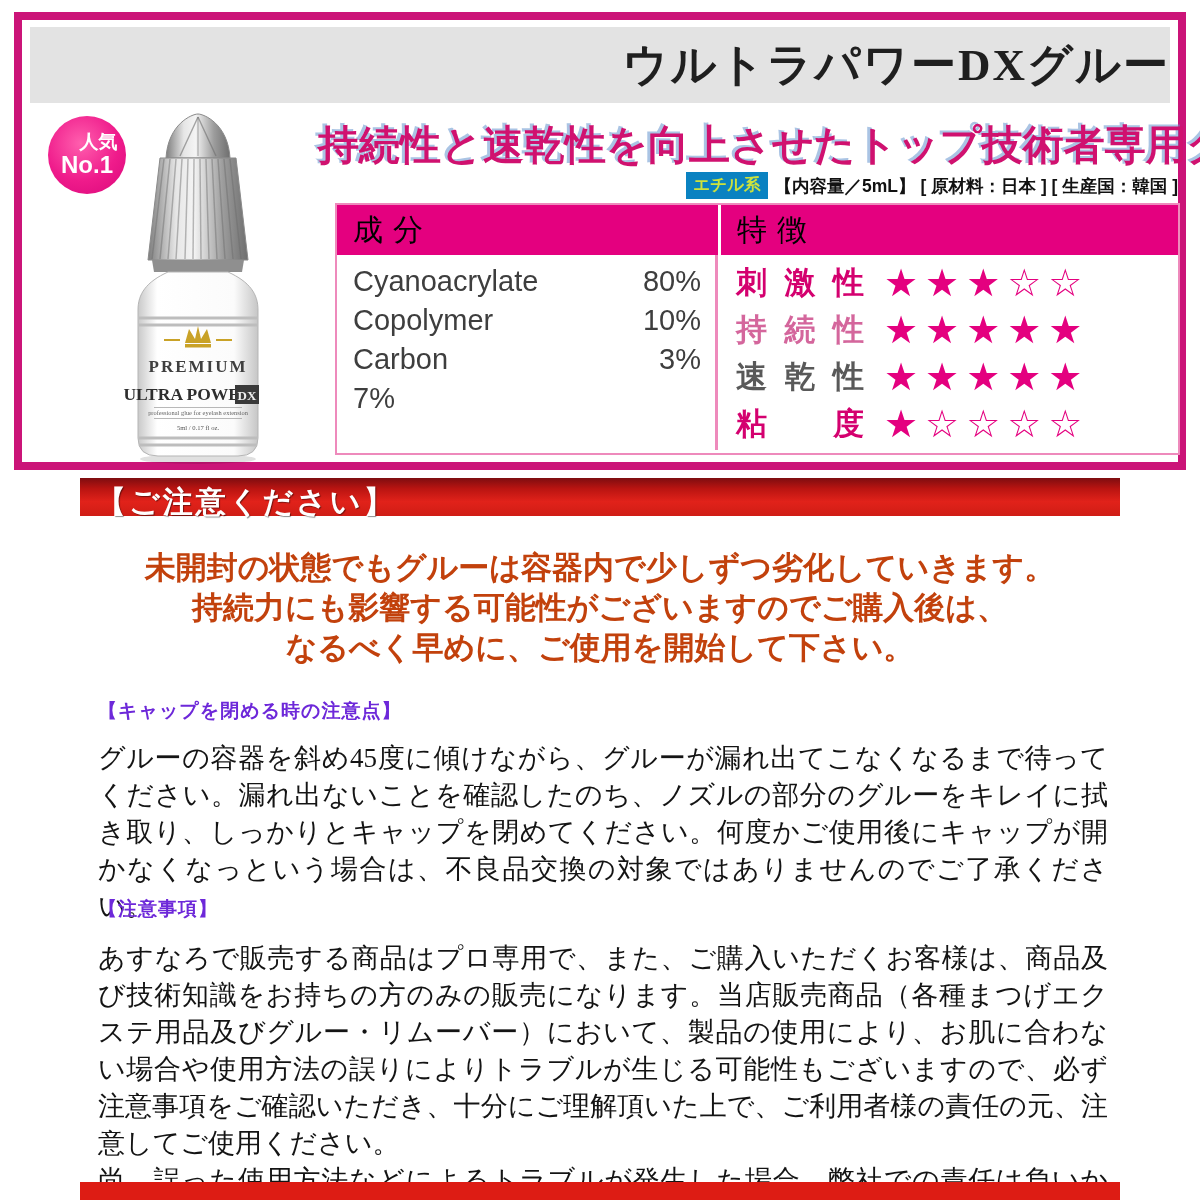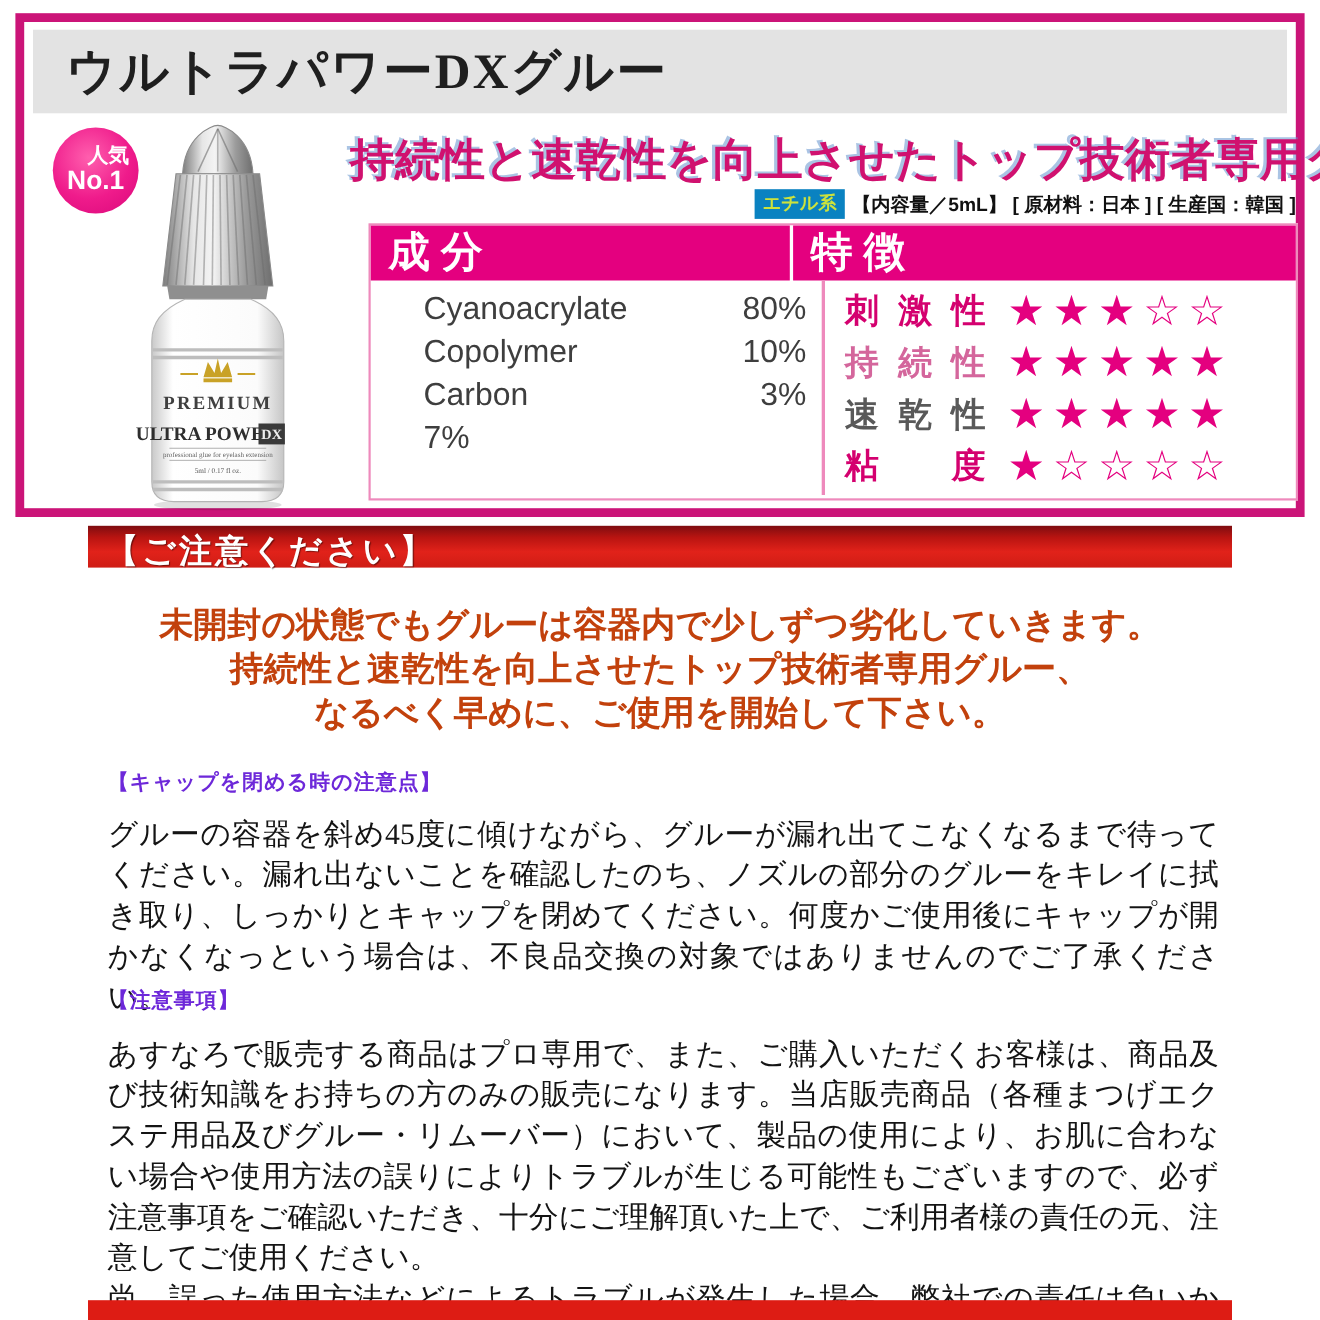--- a/index.html
+++ b/index.html
@@ -8,21 +8,21 @@
     font-family:"Liberation Sans",sans-serif;overflow:hidden;
   }
 
   
   .frame{
     position:absolute;left:14px;top:12px;width:1156px;height:442px;
     border:8px solid #cb1478;background:#fff;
   }
   .title-bar{
     position:absolute;left:8px;top:7px;right:8px;height:76px;
-    background:#e3e3e3;display:flex;align-items:center;
+    background:#e3e3e3;display:flex;align-items:center;justify-content:flex-end;
   }
   .title-bar h1{
     margin:0;padding-left:30px;font-size:45px;font-weight:bold;color:#1f1f1f;
     font-family:"Liberation Serif","DejaVu Serif",serif;letter-spacing:2px;
   }
   .pop-badge{
     position:absolute;left:26px;top:96px;width:78px;height:78px;border-radius:50%;
     background:radial-gradient(circle at 42% 35%,#ff5fae 0%,#ef1b8b 55%,#d9077a 100%);
     color:#fff;display:flex;flex-direction:column;align-items:center;justify-content:center;
     font-weight:bold;line-height:1.05;z-index:3;
@@ -45,24 +45,24 @@
     background:#0a82c1;color:#cde23c;padding:2px 7px 3px;font-size:16.5px;font-weight:bold;
   }
 
   
   .spec-table{
     position:absolute;left:313px;top:183px;width:841px;height:248px;
     border:2px solid #ee8abc;background:#fff;
   }
   .tbl-head{display:grid;grid-template-columns:381px 1fr;gap:3px;background:#fff;}
   .tbl-head .cell{
-    background:#e4007f;color:#ffffff;font-weight:bold;font-size:38px;height:50px;
+    background:#e4007f;color:#000000;font-weight:normal;font-size:30px;height:50px;
     line-height:50px;padding-left:16px;letter-spacing:10px;
   }
-  .tbl-body{display:grid;grid-template-columns:381px 1fr;height:195px;padding-left:32px;}
+  .tbl-body{display:grid;grid-template-columns:381px 1fr;height:195px;}
   .ing-cell{padding:7px 14px 0 16px;border-right:3px solid #ee8abc;}
   .ing-row{display:flex;justify-content:space-between;font-size:29px;color:#3e3e3e;line-height:39px;}
   .feat-cell{padding:4px 10px 0 18px;}
   .feat-row{height:47px;display:flex;align-items:center;gap:20px;}
   .feat-label{
     width:128px;display:flex;justify-content:space-between;
     font-family:"Liberation Serif","DejaVu Serif",serif;font-weight:bold;font-size:31px;
   }
   .stars{font-size:38px;color:#e4007f;letter-spacing:7px;line-height:1;white-space:nowrap;}
 
@@ -232,21 +232,21 @@
           </div>
         </div>
     </div>
   </div>
 </div>
 
 <div class="red-banner">【ご注意ください】</div>
 
 <div class="warning" id="warning-block">
     <div>未開封の状態でもグルーは容器内で少しずつ劣化していきます。</div>
-    <div>持続性と速乾性を向上させたトップ技術者専用グルー、</div>
+    <div>持続力にも影響する可能性がございますのでご購入後は、</div>
     <div>なるべく早めに、ご使用を開始して下さい。</div>
   </div>
 
 <div class="sec-heading" style="top:698px;">【キャップを閉める時の注意点】</div>
 <div class="sec-body" style="top:740px;">
   <p>グルーの容器を斜め45度に傾けながら、グルーが漏れ出てこなくなるまで待ってください。漏れ出ないことを確認したのち、ノズルの部分のグルーをキレイに拭き取り、しっかりとキャップを閉めてください。何度かご使用後にキャップが開かなくなっという場合は、不良品交換の対象ではありませんのでご了承ください。</p>
 </div>
 
 <div class="sec-heading" style="top:896px;">【注意事項】</div>
 <div class="sec-body" style="top:940px;" id="caution-body">

